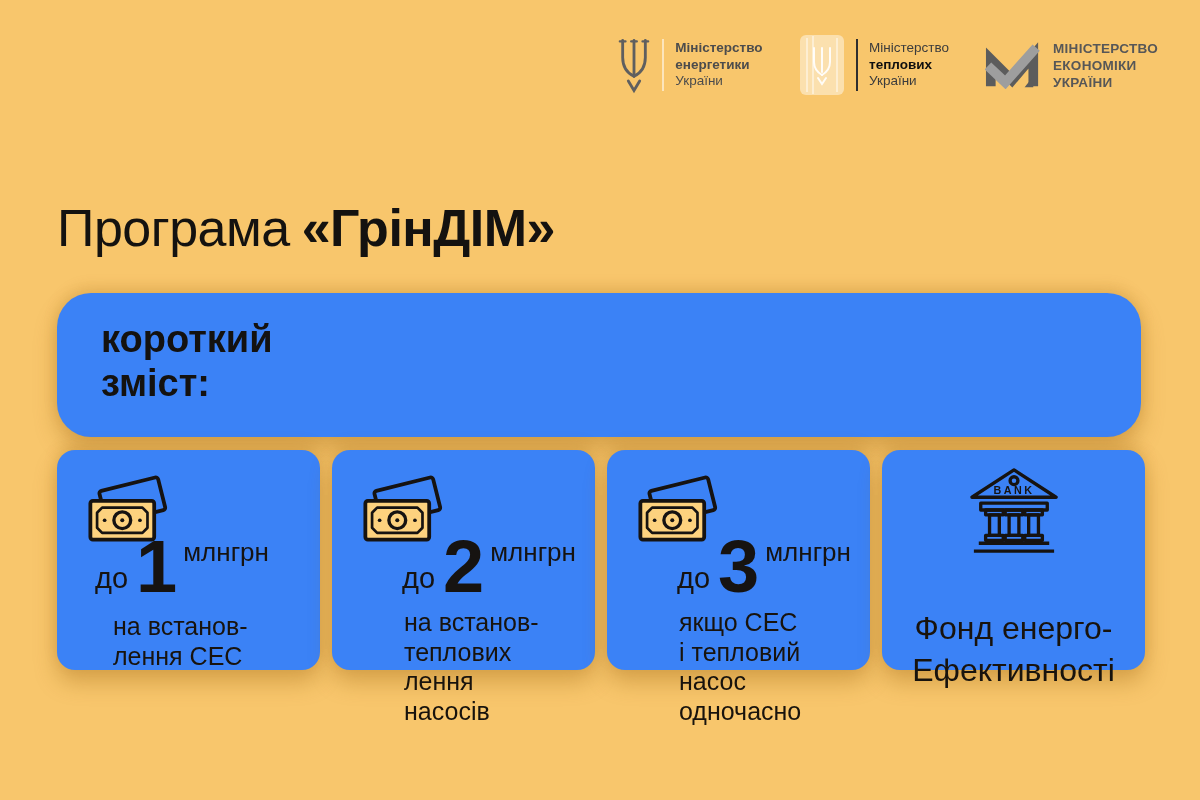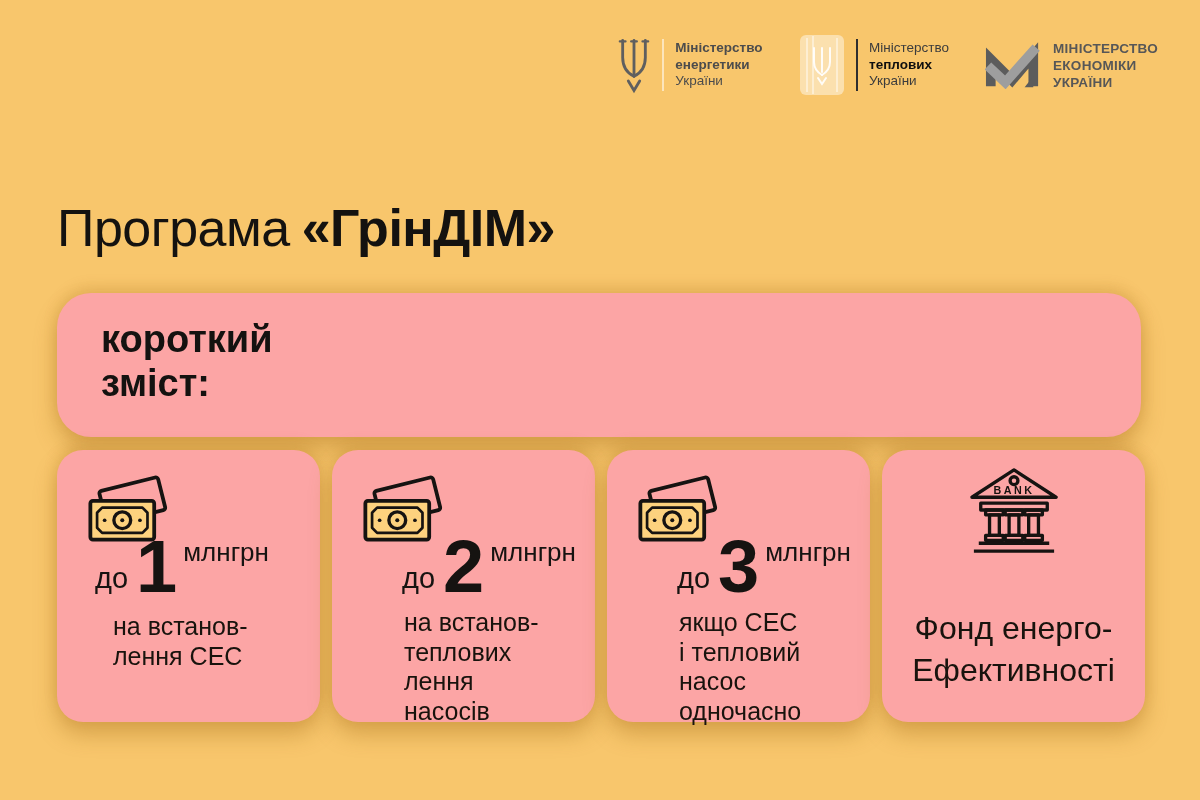--- a/index.html
+++ b/index.html
@@ -16,28 +16,28 @@
   .vdiv.dark{background:#2e2e2e;width:2.5px;}
   .fin-text{font-size:13.5px;line-height:1.24;color:#3c3c3c;}
   .fin-text .bold{font-weight:800;color:#0f0f0f;}
   .eco-text{font-size:13.5px;line-height:1.26;color:#575757;font-weight:800;letter-spacing:.3px;margin-left:12px;}
 
   
   .title{position:absolute;left:57px;top:163px;font-size:52px;font-weight:400;letter-spacing:-.5px;color:#141210;white-space:nowrap;}
   .title .bold{font-weight:800;margin-left:12px;}
 
   
-  .panel{background:#fca5a5;box-shadow:0 12px 22px rgba(158,102,18,.38), 0 -6px 14px rgba(158,102,18,.18);}
+  .panel{background:#3b82f6;box-shadow:0 12px 22px rgba(158,102,18,.38), 0 -6px 14px rgba(158,102,18,.18);}
   .summary{position:absolute;left:57px;top:293px;width:1084px;height:144px;border-radius:34px;}
   .summary-label{position:absolute;left:44px;top:24px;width:240px;font-size:38px;font-weight:800;line-height:1.17;color:#141210;}
   .summary-text{position:absolute;left:315px;top:22px;font-size:26px;line-height:1.33;color:#1d1812;}
 
   
   .cards{position:absolute;left:57px;top:450px;display:grid;grid-template-columns:repeat(4,263px);gap:12px;}
-  .card{position:relative;height:272px;border-radius:26px;}
+  .card{position:relative;height:220px;border-radius:18px;}
   .money{position:absolute;left:30px;top:24px;width:84px;height:72px;}
   .amount{position:absolute;top:84px;display:flex;align-items:flex-end;}
   .amount .prefix{font-size:29px;font-weight:500;line-height:1;margin-bottom:6px;}
   .amount .big{font-size:74px;font-weight:800;line-height:.88;margin:0 7px 0 8px;letter-spacing:-1px;}
   .amount .units{display:flex;flex-direction:row;justify-content:flex-end;height:60px;margin-bottom:2px;font-size:26px;font-weight:500;}
   .desc{position:absolute;font-size:25px;line-height:1.18;color:#18130d;}
   .a-left-1{left:38px;} .d-left-1{left:56px;top:162px;}
   .a-left-2{left:70px;} .d-left-2{left:72px;top:158px;}
   .bank{position:absolute;left:50%;transform:translateX(-50%);top:14px;width:98px;height:90px;}
   .d-center{left:0;width:100%;top:158px;text-align:center;font-size:32px;line-height:1.3;}

